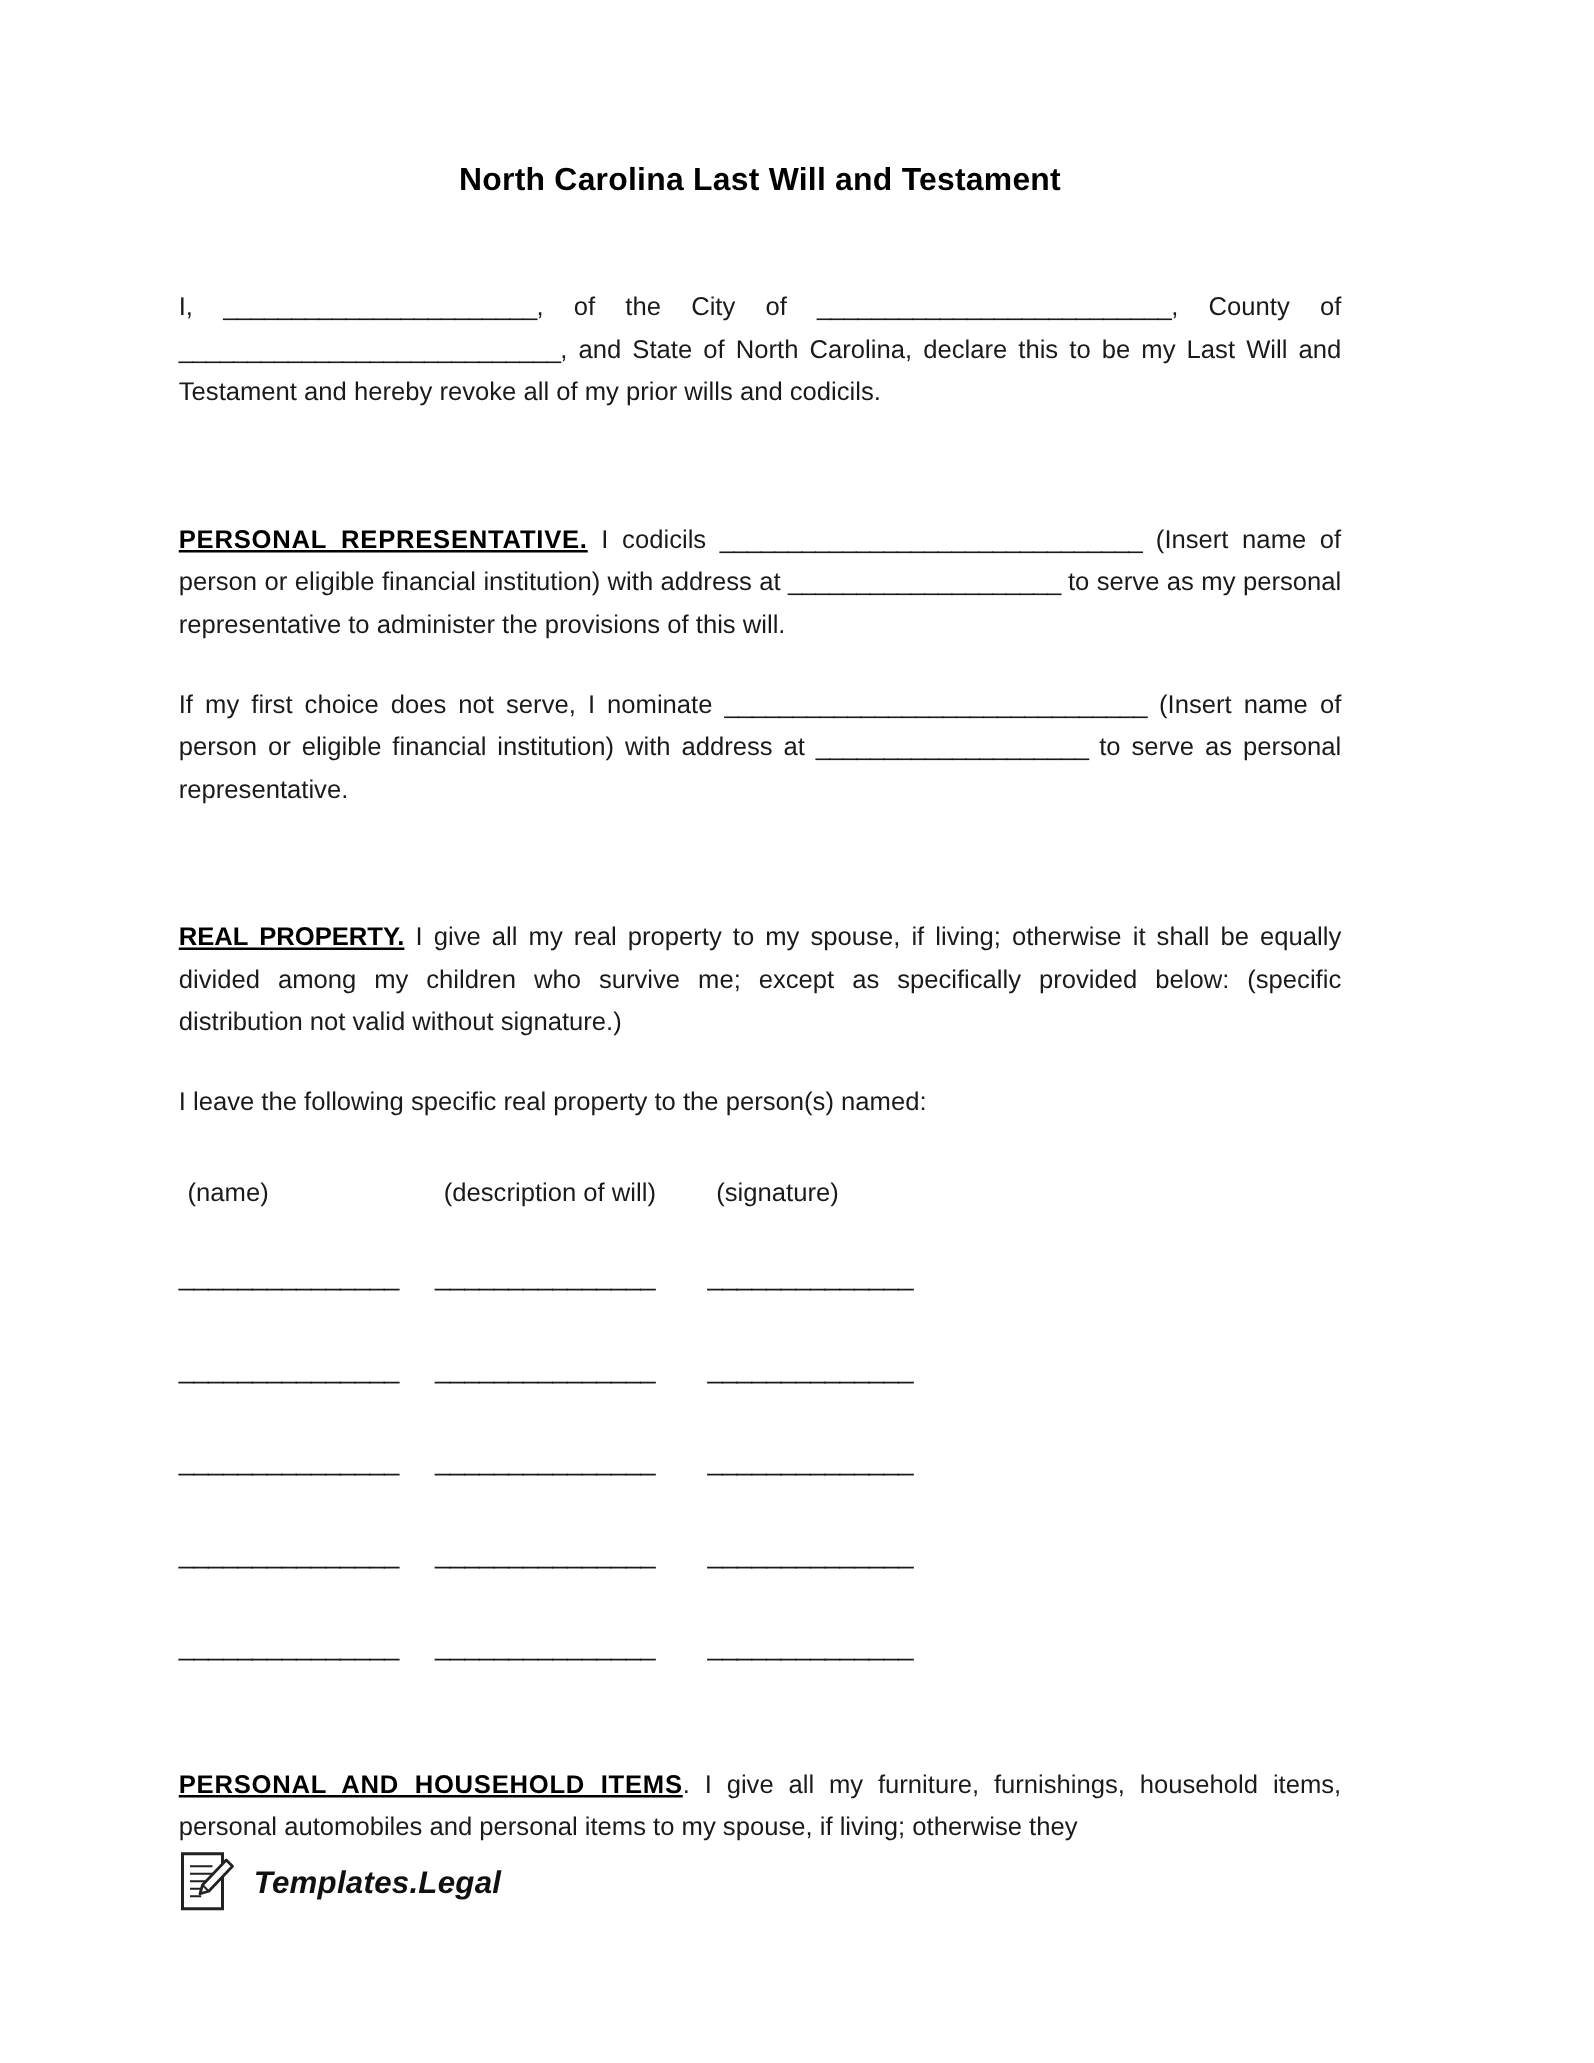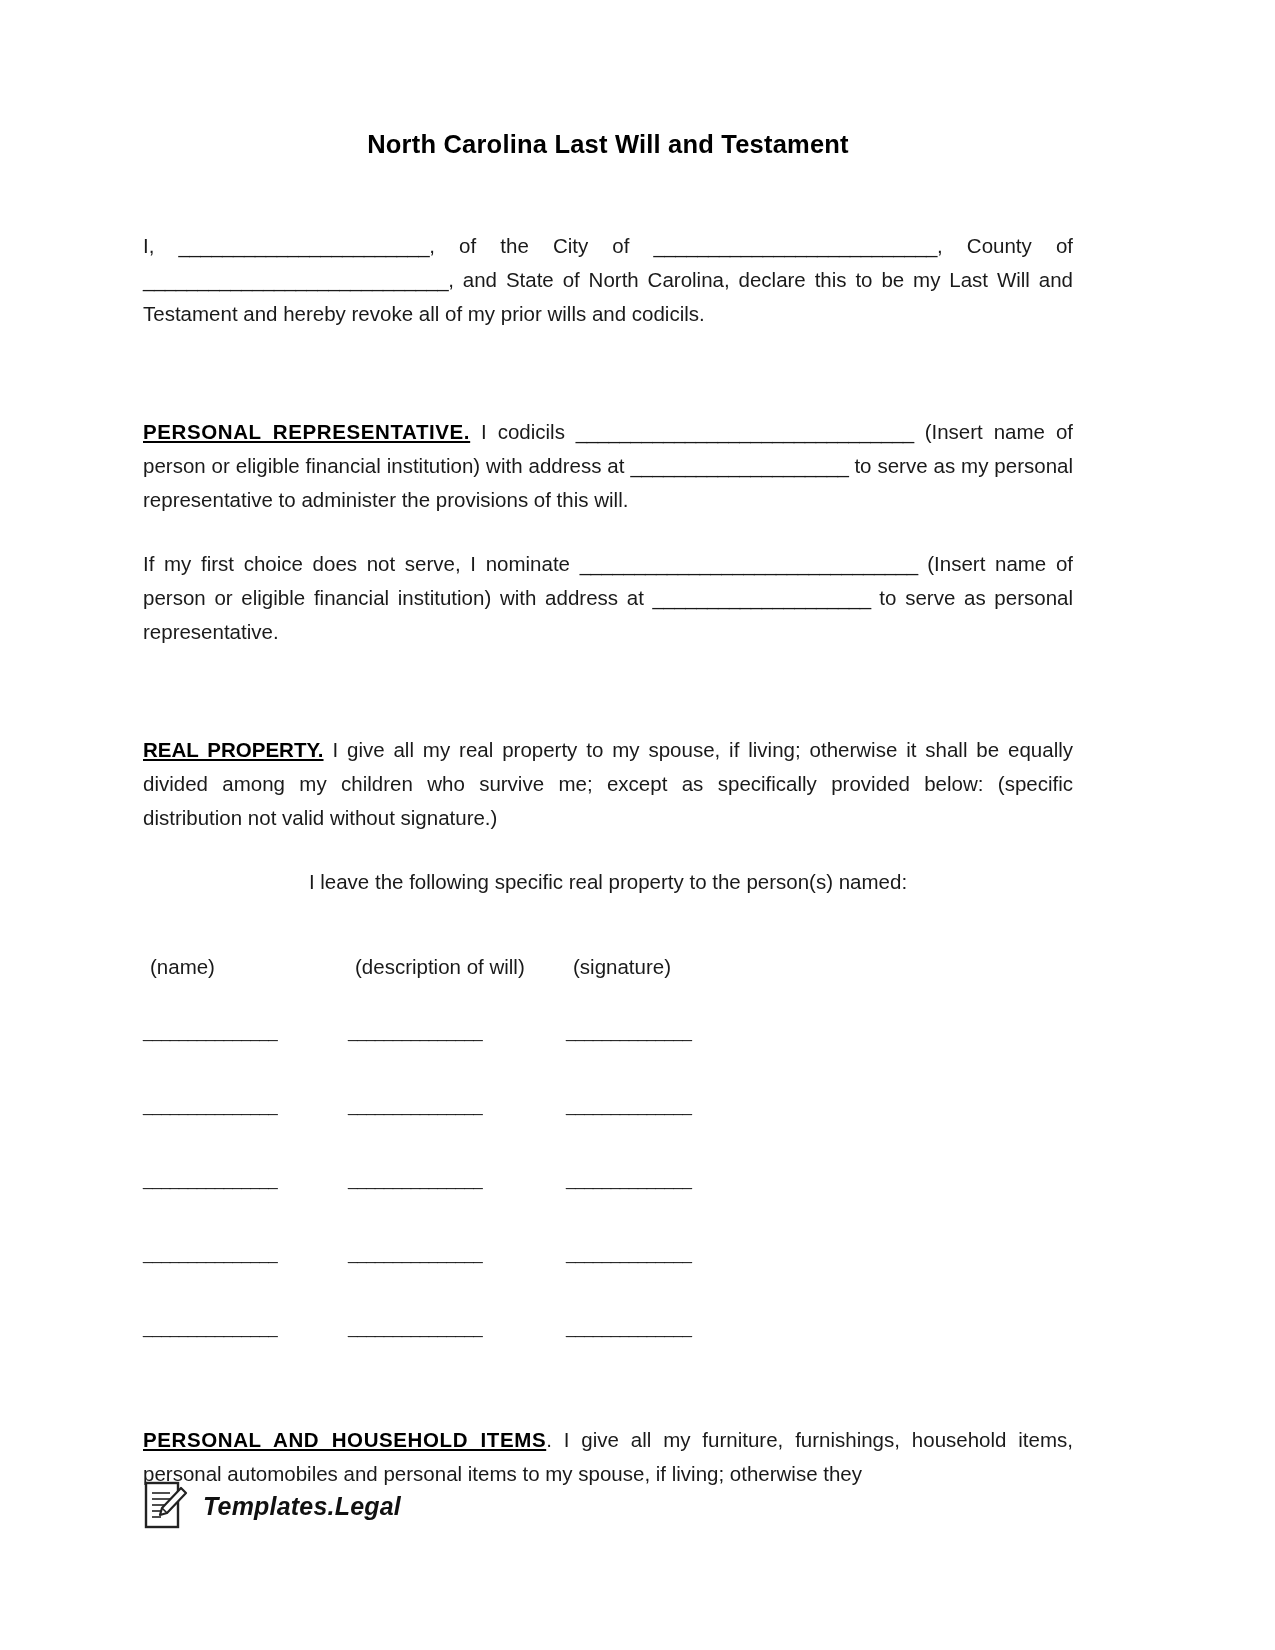--- a/index.html
+++ b/index.html
@@ -37,21 +37,21 @@
     color: #000;
   }
   .para {
     font-size: 20.5px;
     line-height: 34px;
     text-align: justify;
     color: #1a1a1a;
     margin: 0;
   }
   .para.nojust {
-    text-align: center;
+    text-align: left;
   }
   .gap-lg { height: 70px; }
   .gap-md { height: 30px; }
   .gap-xl { height: 84px; }
   b, .bold { font-weight: bold; color: #000; text-decoration: underline; }
   .sp { letter-spacing: 0.6px; }
 
   
   .ul { letter-spacing: -0.5px; }
 
@@ -59,33 +59,33 @@
   .blank-table {
     margin-top: 44px;
     width: 650px;
   }
   .blank-row {
     display: flex;
     align-items: flex-start;
     margin-bottom: 54px;
   }
   .blank-cell {
-    font-size: 17px;
+    font-size: 22px;
     line-height: 20px;
     color: #1a1a1a;
     letter-spacing: -0.5px;
   }
   .bc1 { width: 205px; }
   .bc2 { width: 218px; }
   .bc3 { width: 210px; }
   .headers-row {
     display: flex;
     font-size: 20.5px;
     color: #1a1a1a;
-    margin-top: 56px;
+    margin-top: 44px;
   }
   .hr1 { width: 205px; padding-left: 7px;}
   .hr2 { width: 218px; }
   .hr3 { width: 210px; }
 
   
   .footer {
     position: absolute;
     left: 143px;
     top: 1480px;

